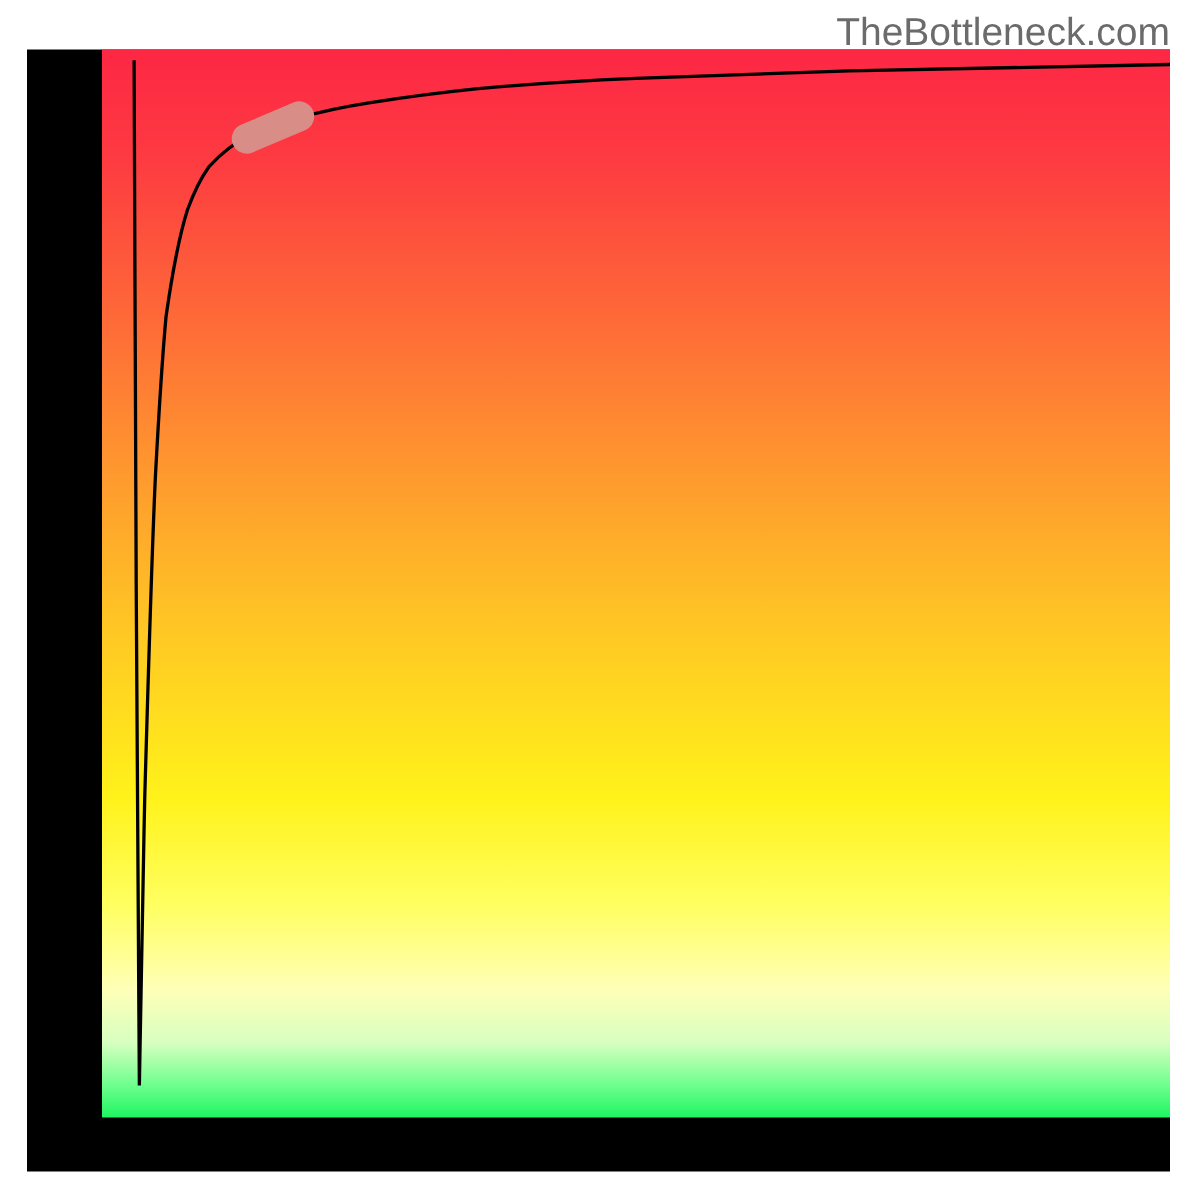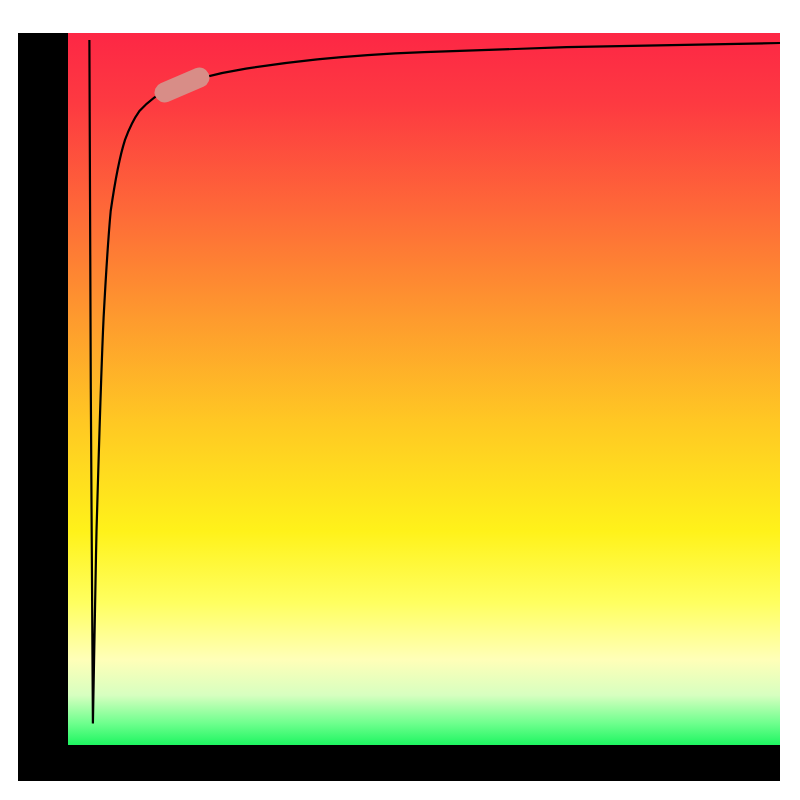--- a/index.html
+++ b/index.html
@@ -70,20 +70,21 @@
     background: #d88d87;
     border-radius: 10px;
     transform-origin: center center;
   }
 </style>
 </head>
 <body>
 
 <div class="stage">
 
+  <div class="watermark">TheBottleneck.com</div>
 
   <div class="frame">
     <div class="plot">
 
       <svg class="curve-svg" viewBox="0 0 712 712" preserveAspectRatio="none">
 
         <path d="M 21.4 7.1
                  L 22.8 356
                  L 24.9 690.6
                  C 26.0 620 27.2 560 28.5 498.4

